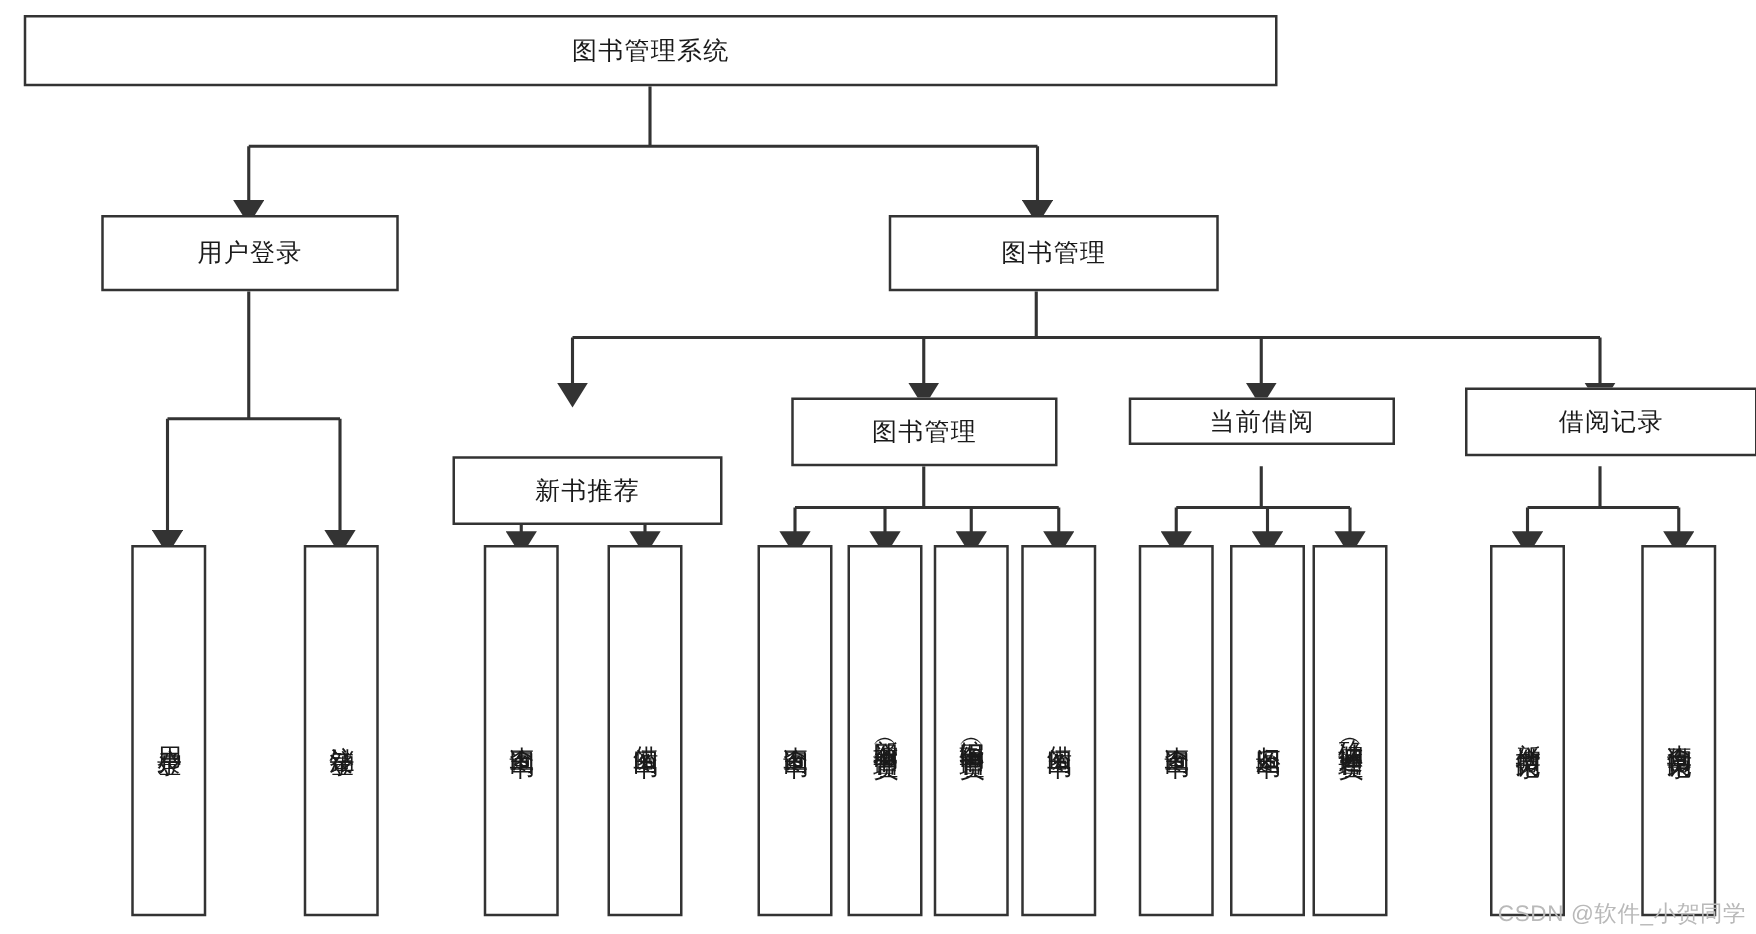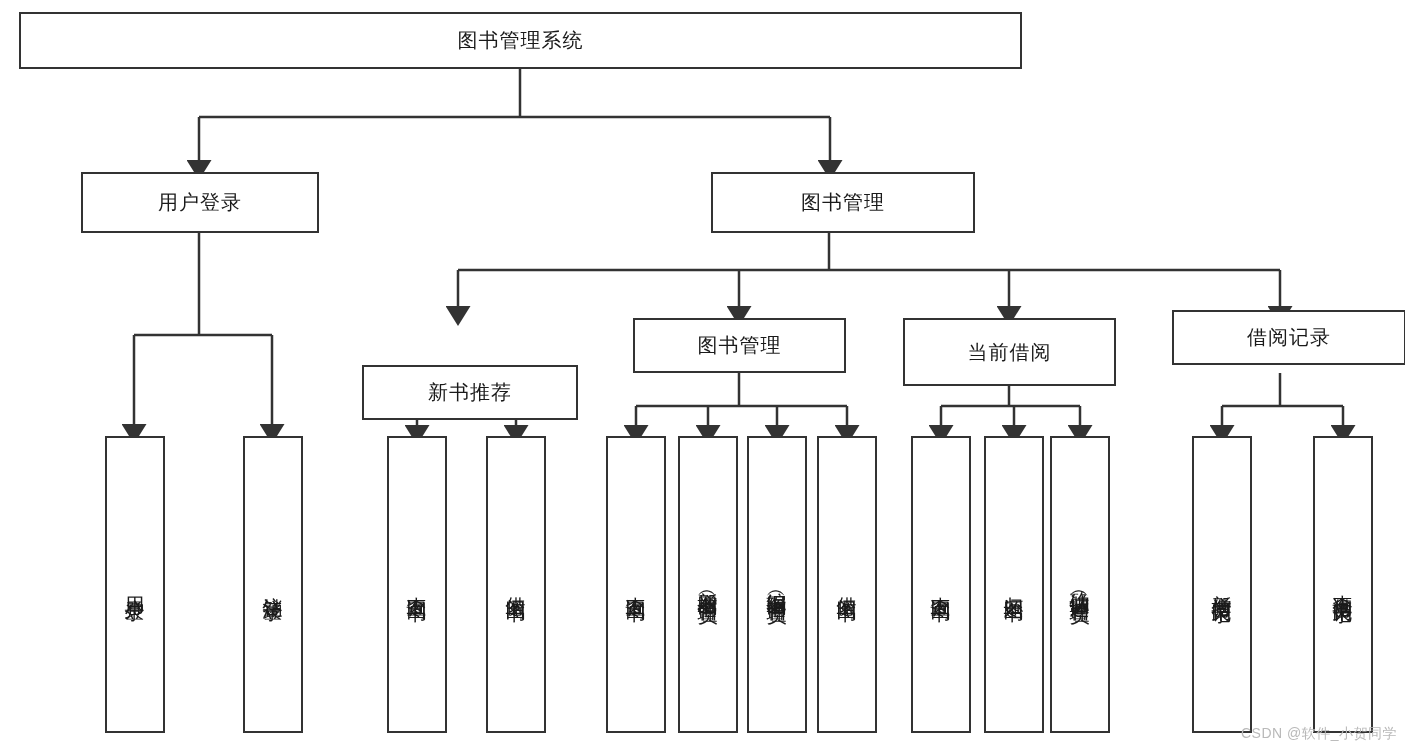--- a/index.html
+++ b/index.html
@@ -53,21 +53,21 @@
     text-orientation: upright;
     white-space: nowrap;
   }
   .node .label {
     white-space: nowrap;
   }
   #watermark {
     position: absolute;
     right: 8px;
     bottom: 4px;
-    font-size: 14px;
+    font-size: 18px;
     color: #b9b9b9;
     letter-spacing: 0.5px;
     white-space: nowrap;
   }
 </style>
 </head>
 <body>
 
 <div id="canvas">
 
@@ -131,21 +131,21 @@
   <div class="node horiz" style="left:711px; top:172px; width:264px; height:61px;">
     <span class="label">图书管理</span>
   </div>
 
   <div class="node horiz" style="left:362px; top:318px; width:216px; height:55px;margin-top:47px;">
     <span class="label">新书推荐</span>
   </div>
   <div class="node horiz" style="left:633px; top:318px; width:213px; height:55px;">
     <span class="label">图书管理</span>
   </div>
-  <div class="node horiz" style="left:903px; top:318px; width:213px; height:68px;">
+  <div class="node horiz" style="left:903px; top:318px; width:213px; height:38px;">
     <span class="label">当前借阅</span>
   </div>
   <div class="node horiz" style="left:1172px; top:310px; width:234px; height:55px;">
     <span class="label">借阅记录</span>
   </div>
 
   <div class="node vert" style="left:105px; top:436px; width:60px; height:297px;">
     <span class="label">用户登录</span>
   </div>
   <div class="node vert" style="left:243px; top:436px; width:60px; height:297px;">

